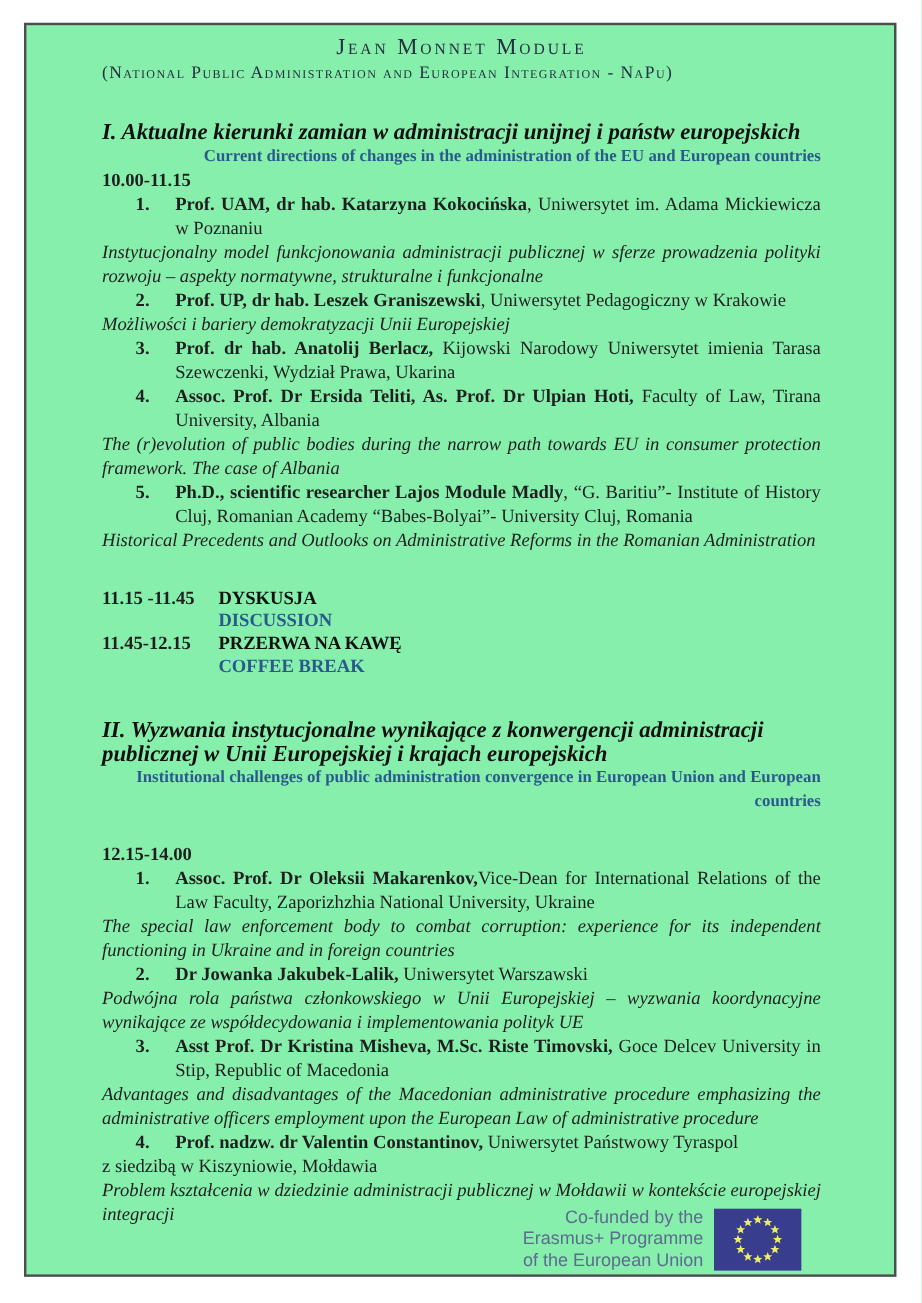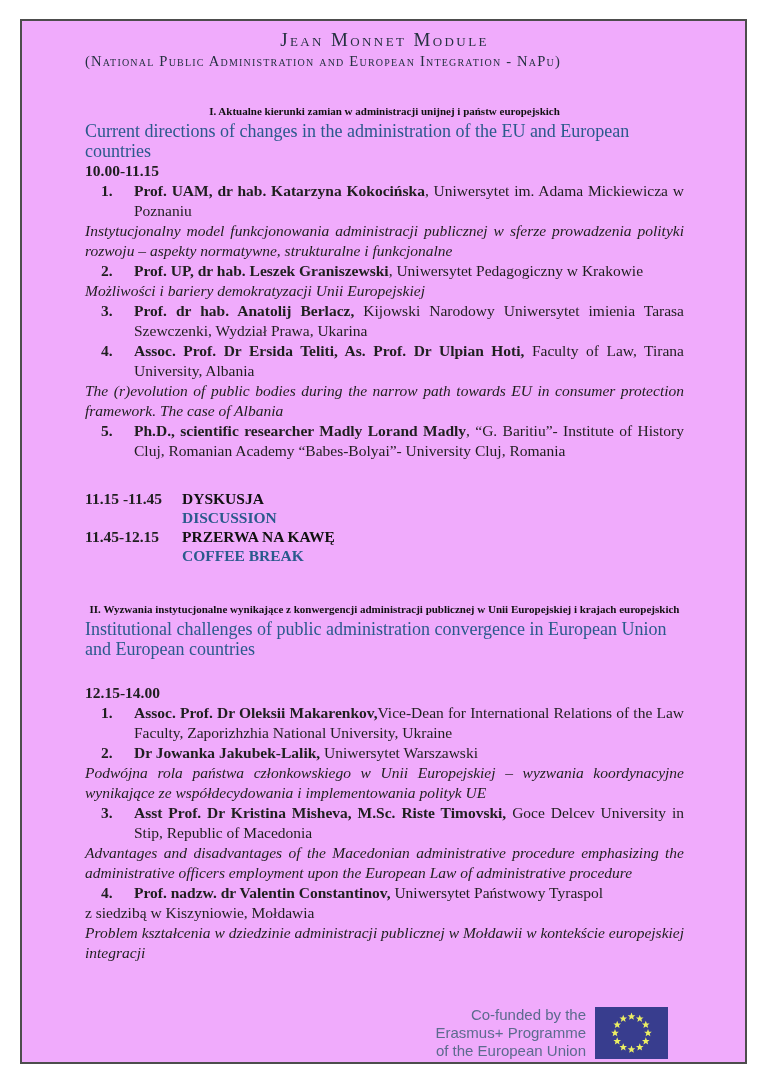--- a/index.html
+++ b/index.html
@@ -4,42 +4,42 @@
 <style>
   html,body{margin:0;padding:0;}
   body{
     width:768px;height:1086px;background:#ffffff;position:relative;
     font-family:"Liberation Serif", serif;color:#1f1f1f;
     -webkit-font-smoothing:antialiased;
   }
   .page{
     position:absolute;left:20px;top:19px;width:727px;height:1045px;
     border:2px solid #4d4d4d;box-sizing:border-box;
-    padding:7px 61px 0 63px;background:#f0abfc;
+    padding:7px 61px 0 63px;background:#86efac;
   }
   .doc-title{
     text-align:center;font-variant:small-caps;font-size:19px;line-height:23px;
     letter-spacing:2.4px;color:#243140;white-space:nowrap;
   }
   .doc-subtitle{
     text-align:left;font-variant:small-caps;font-size:14.6px;line-height:19px;
     letter-spacing:1.2px;color:#243140;margin-top:1px;white-space:nowrap;
   }
   .section-head{margin-top:30px;}
   .sec-title-pl{
-    text-align:center;font-weight:bold;font-size:11px;line-height:20px;color:#111;
+    text-align:left;font-weight:bold;font-size:19px;line-height:20px;color:#111;font-style:italic;
   }
   .sec-title-en{
-    text-align:left;font-weight:normal;font-size:18px;line-height:20px;color:#2a5a8c;
+    text-align:right;font-weight:bold;font-size:14px;line-height:20px;color:#2a5a8c;
   }
   .time-head{font-weight:bold;font-size:15.5px;line-height:20px;}
   p{margin:0;}
   .item{
     font-size:15.5px;line-height:20px;text-align:justify;
-    margin-left:16px;padding-left:33px;text-indent:-33px;
+    margin-left:28px;padding-left:33px;text-indent:-33px;
   }
   .num{display:inline-block;width:33px;font-weight:bold;text-indent:0;}
   .spk{font-weight:bold;}
   .abstract{
     font-style:italic;font-size:15.5px;line-height:20px;text-align:justify;
   }
   .cont{font-size:15.5px;line-height:20px;}
   .breaks{margin-top:28px;}
   .break-row{display:flex;font-weight:bold;font-size:15.5px;line-height:19px;}
   .break-time{width:97px;flex-shrink:0;}
@@ -74,21 +74,22 @@
   <p class="abstract">Instytucjonalny model funkcjonowania administracji publicznej w sferze prowadzenia polityki rozwoju – aspekty normatywne, strukturalne i funkcjonalne</p>
 
   <p class="item"><span class="num">2.</span><span class="spk">Prof. UP, dr hab. Leszek Graniszewski</span><span>, Uniwersytet Pedagogiczny w Krakowie</span></p>
   <p class="abstract">Możliwości i bariery demokratyzacji Unii Europejskiej</p>
 
   <p class="item"><span class="num">3.</span><span class="spk">Prof. dr hab. Anatolij Berlacz,</span><span> Kijowski Narodowy Uniwersytet imienia Tarasa Szewczenki, Wydział Prawa, Ukarina</span></p>
 
   <p class="item"><span class="num">4.</span><span class="spk">Assoc. Prof. Dr Ersida  Teliti, As. Prof. Dr Ulpian Hoti,</span><span> Faculty of Law, Tirana University, Albania</span></p>
   <p class="abstract">The (r)evolution of public bodies during the narrow path towards EU in consumer protection framework. The case of Albania</p>
 
-  <p class="item"><span class="num">5.</span><span class="spk">Ph.D., scientific researcher Madly Lorand Madly</span><span>, “G. Baritiu”- Institute of History Cluj, Romanian Academy “Babes-Bolyai”- University Cluj, Romania</span></p>
+  <p class="item"><span class="num">5.</span><span class="spk">Ph.D., scientific researcher Lajos Module Madly</span><span>, “G. Baritiu”- Institute of History Cluj, Romanian Academy “Babes-Bolyai”- University Cluj, Romania</span></p>
+  <p class="abstract">Historical Precedents and Outlooks on Administrative Reforms in the Romanian Administration</p>
 
   <div class="breaks">
     <div class="break-row">
       <span class="break-time">11.15 -11.45</span>
       <span class="break-label">DYSKUSJA</span>
     </div>
     <div class="break-row">
       <span class="break-time"></span>
       <span class="break-label en">DISCUSSION</span>
     </div>
@@ -103,20 +104,21 @@
   </div>
 
   <div class="section-head" style="margin-top:34px;">
     <div class="sec-title-pl">II. Wyzwania instytucjonalne wynikające z konwergencji administracji publicznej w Unii Europejskiej i krajach europejskich</div>
     <div class="sec-title-en">Institutional challenges of public administration convergence in European Union and European countries</div>
   </div>
 
   <div class="time-head" style="margin-top:24px;">12.15-14.00</div>
 
   <p class="item"><span class="num">1.</span><span class="spk">Assoc. Prof. Dr Oleksii Makarenkov,</span><span>Vice-Dean for International Relations of the Law Faculty, Zaporizhzhia National University, Ukraine</span></p>
+  <p class="abstract">The special law enforcement body to combat corruption: experience for its independent functioning in Ukraine and in foreign countries</p>
 
   <p class="item"><span class="num">2.</span><span class="spk">Dr Jowanka Jakubek-Lalik,</span><span> Uniwersytet Warszawski</span></p>
   <p class="abstract">Podwójna rola państwa członkowskiego w Unii Europejskiej – wyzwania koordynacyjne wynikające ze współdecydowania i implementowania polityk UE</p>
 
   <p class="item"><span class="num">3.</span><span class="spk">Asst Prof. Dr Kristina Misheva, M.Sc. Riste Timovski,</span><span> Goce Delcev University in Stip, Republic of Macedonia</span></p>
   <p class="abstract">Advantages and  disadvantages of the Macedonian administrative procedure emphasizing the  administrative officers employment upon the European Law of administrative procedure</p>
 
   <p class="item"><span class="num">4.</span><span class="spk">Prof. nadzw. dr Valentin Constantinov,</span><span> Uniwersytet Państwowy Tyraspol</span></p>
   <p class="cont">z siedzibą w Kiszyniowie, Mołdawia</p>
   <p class="abstract">Problem kształcenia w dziedzinie administracji publicznej w Mołdawii w kontekście europejskiej integracji</p>

